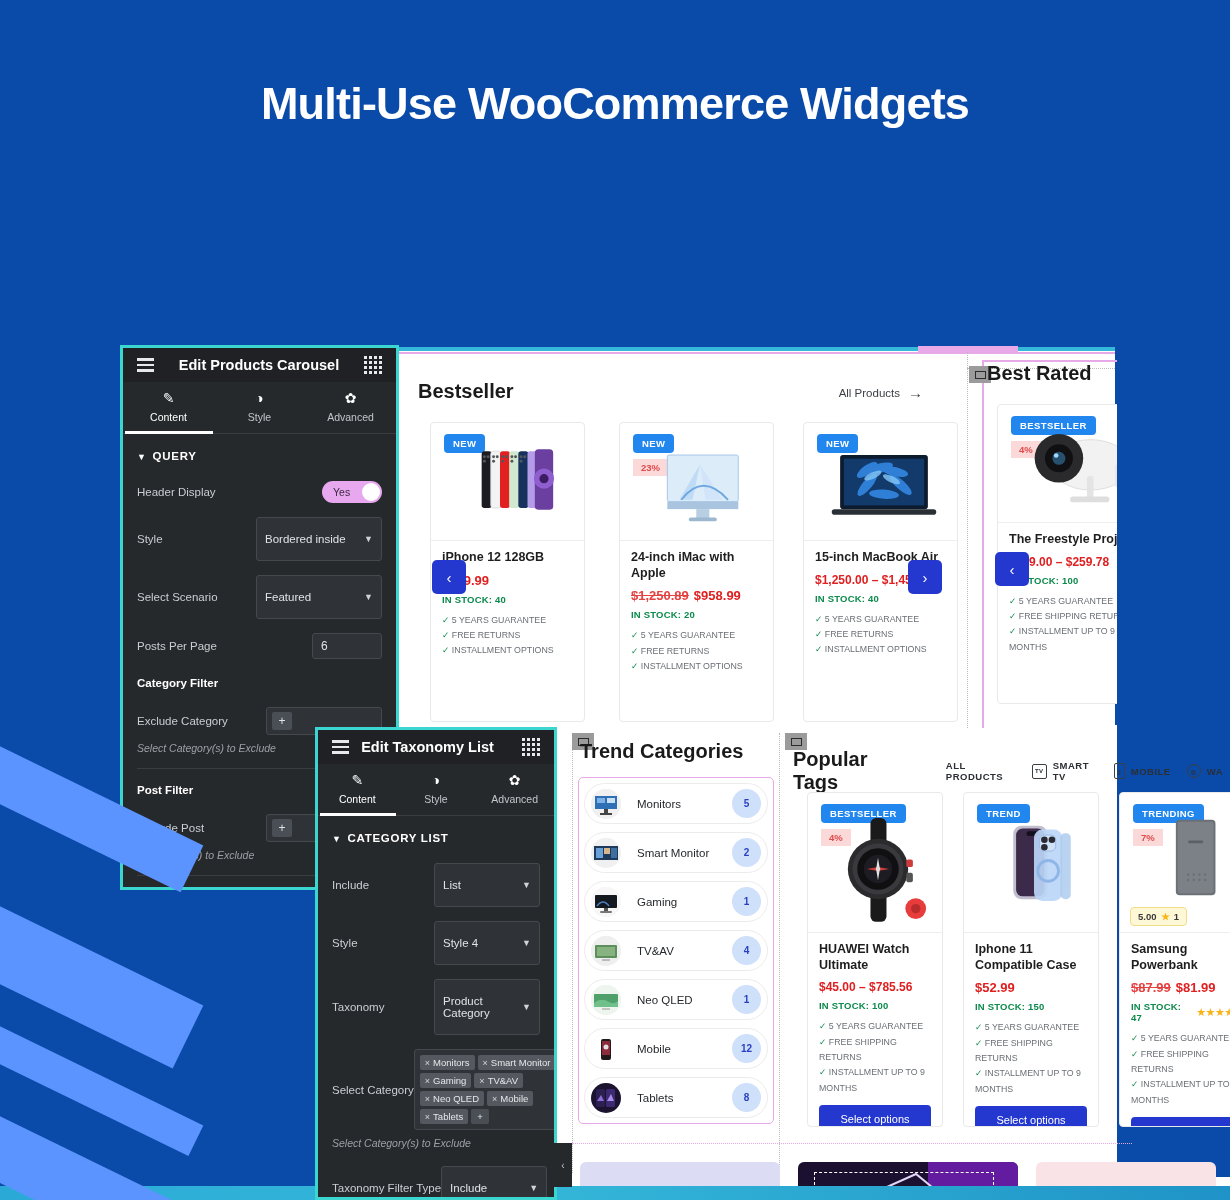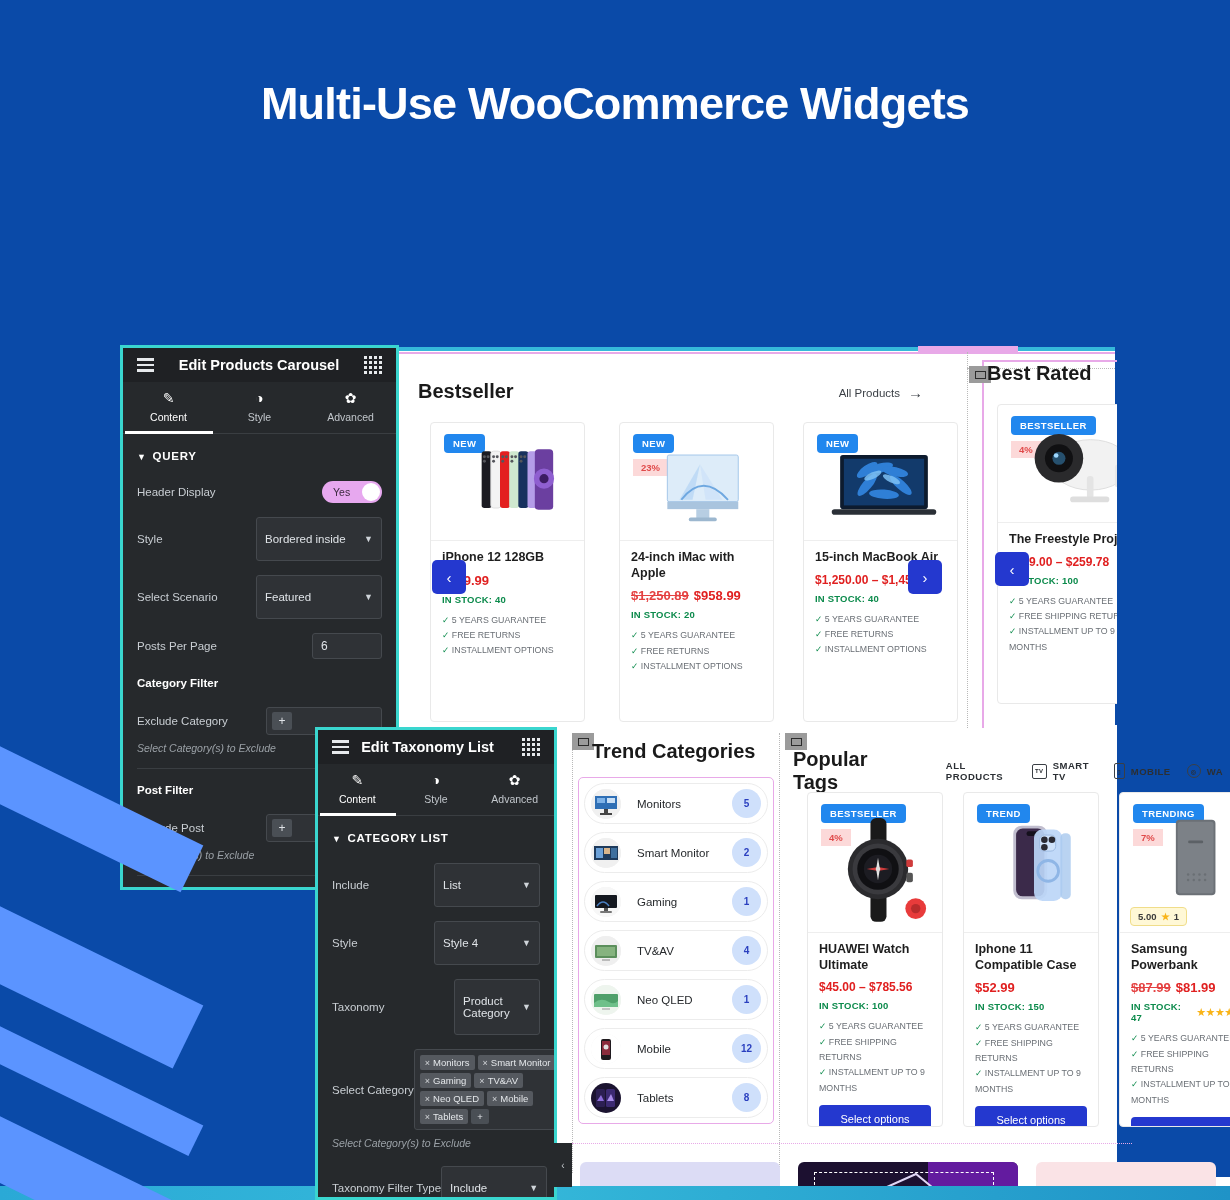--- a/index.html
+++ b/index.html
@@ -357,21 +357,21 @@
 
 <div style="position:absolute; left:1117px; top:347px; width:113px; height:830px; background:#0a4aa8;"></div>
 
 <div class="dotted-v" style="left:572px; top:733px; height:440px;"></div>
 <div class="dotted-v" style="left:779px; top:733px; height:440px;"></div>
 <div class="hdl" style="left:572px; top:733px;">
     <i></i>
   </div>
 
 <div style="position:absolute; left:578px; top:740px; width:200px;">
-  <div class="wdg-title" style="margin-left:14px;">Trend Categories</div>
+  <div class="wdg-title" style="margin-left:2px;">Trend Categories</div>
   <div class="catbox" style="left:0; top:0; position:relative; margin-top:14px; width:196px;">
     <div class="catrow">
       <div class="catthumb"><svg viewBox="0 0 30 30" width="30" height="30">
             <rect width="30" height="30" fill="#f0f0f0"></rect>
             <rect x="4" y="7" width="22" height="13" fill="#2f6fb5"></rect>
             <rect x="6" y="9" width="8" height="5" fill="#7fb3e8"></rect>
             <rect x="16" y="9" width="8" height="5" fill="#c9dff5"></rect>
             <rect x="13" y="20" width="4" height="4" fill="#444"></rect>
             <rect x="9" y="24" width="12" height="2" fill="#444"></rect>
           </svg></div>
@@ -772,21 +772,21 @@
       <div class="sel" style="width:106px;">
         <span>Style 4</span>
           <span class="cv">▼</span>
       </div>
     </div>
   </div>
 
   <div class="field-row">
     <div class="field-label">Taxonomy</div>
     <div class="field-ctl">
-      <div class="sel" style="width:86px;justify-content:center;">
+      <div class="sel" style="width:106px;justify-content:center;">
         <span>Product Category</span>
           <span class="cv">▼</span>
       </div>
     </div>
   </div>
 
   <div class="field-row" style="align-items:center;">
     <div class="field-label">Select Category</div>
     <div class="field-ctl">
       <div class="chipbox">

